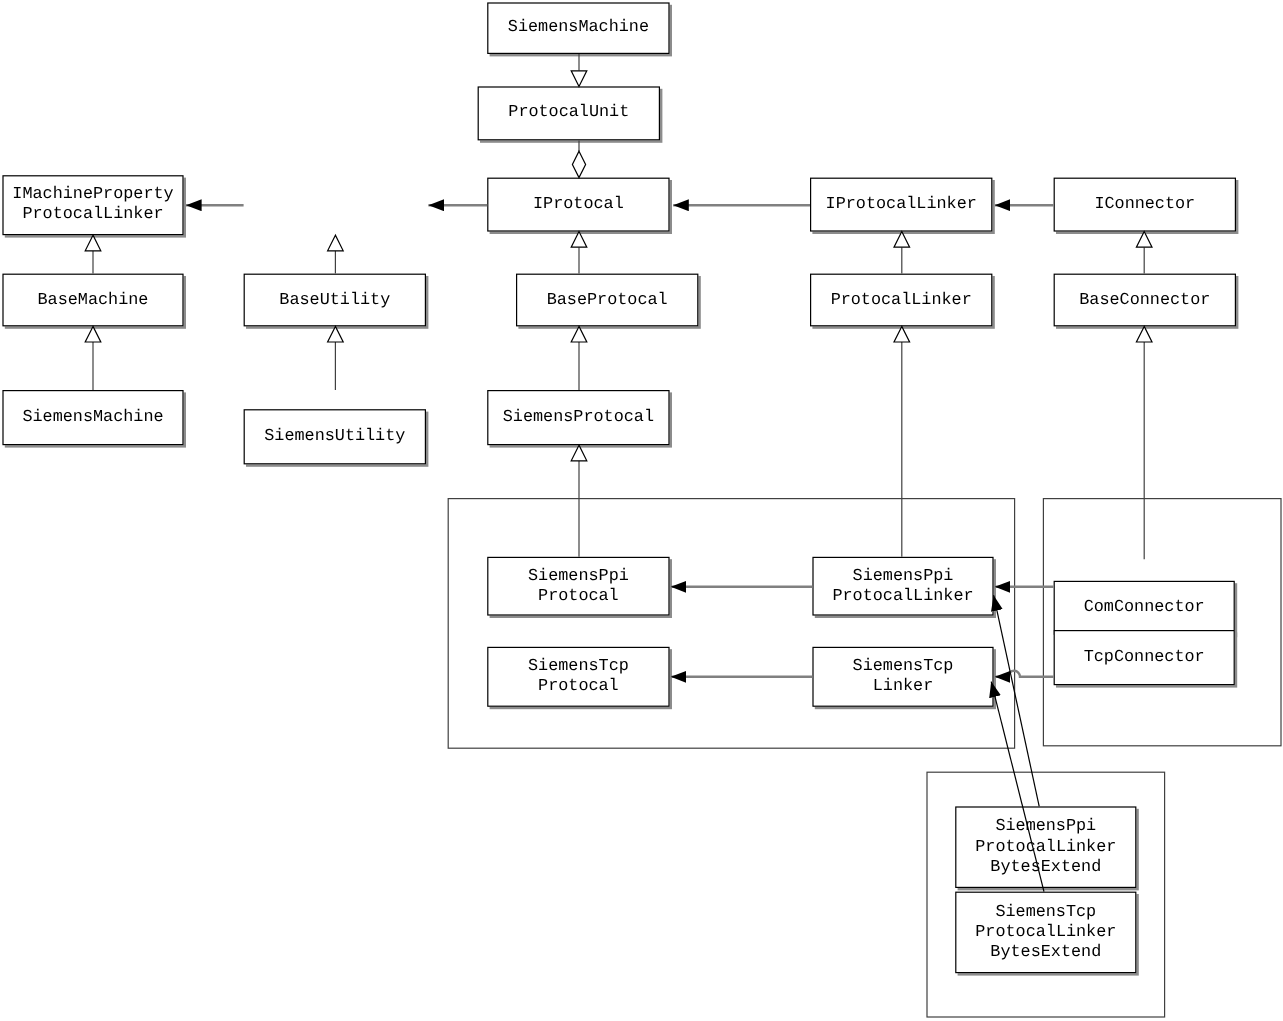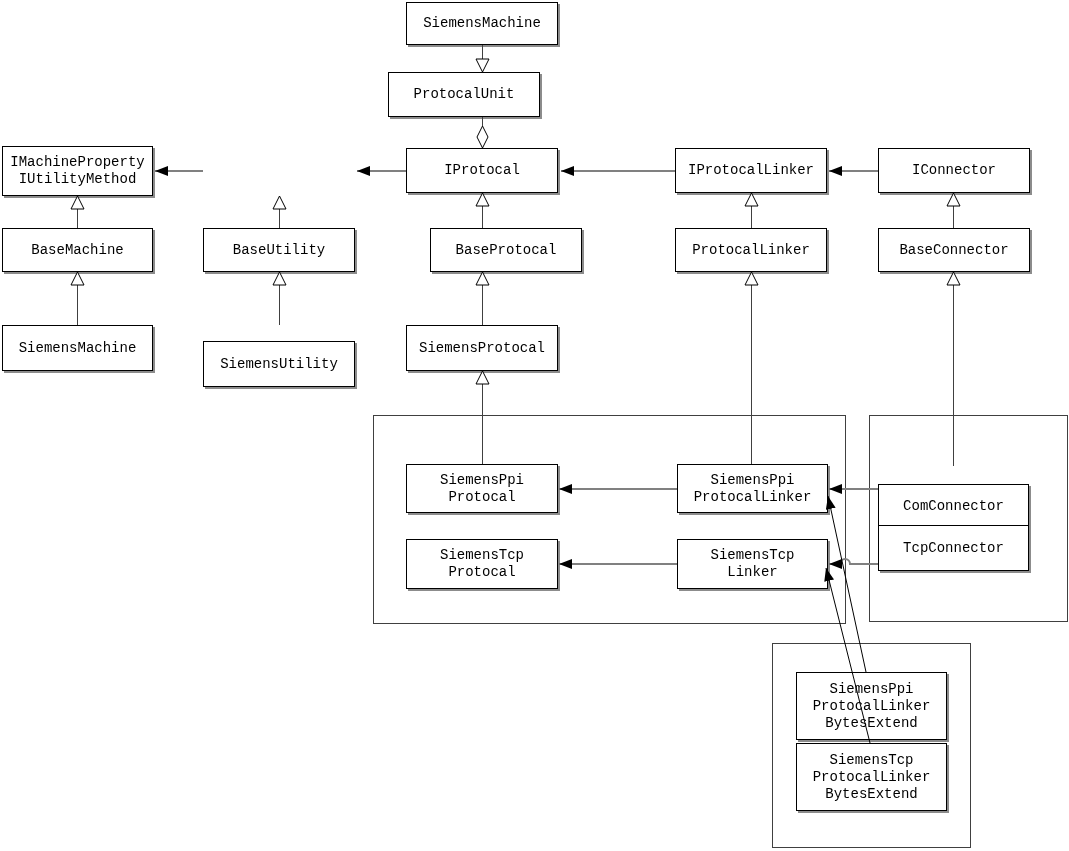--- a/index.html
+++ b/index.html
@@ -36,29 +36,29 @@
   }
 </style>
 </head>
 <body>
 
 <div id="diagram">
 
   <div class="cbox" style="left:406px;top:2px;width:152px;height:43px;">
       <span>SiemensMachine</span>
     </div>
-  <div class="cbox" style="left:388px;top:72px;width:152px;height:45px;">
+  <div class="cbox" style="left:398px;top:72px;width:152px;height:45px;">
       <span>ProtocalUnit</span>
     </div>
   <div class="cbox" style="left:406px;top:148px;width:152px;height:45px;">
       <span>IProtocal</span>
     </div>
   <div class="cbox" style="left:2px;top:146px;width:151px;height:50px;">
       <span>IMachineProperty
-IUtilityMethod</span>
+ProtocalLinker</span>
     </div>
   <div class="cbox" style="left:675px;top:148px;width:152px;height:45px;">
       <span>IProtocalLinker</span>
     </div>
   <div class="cbox" style="left:878px;top:148px;width:152px;height:45px;">
       <span>IConnector</span>
     </div>
 
   <div class="cbox" style="left:2px;top:228px;width:151px;height:44px;">
       <span>BaseMachine</span>

